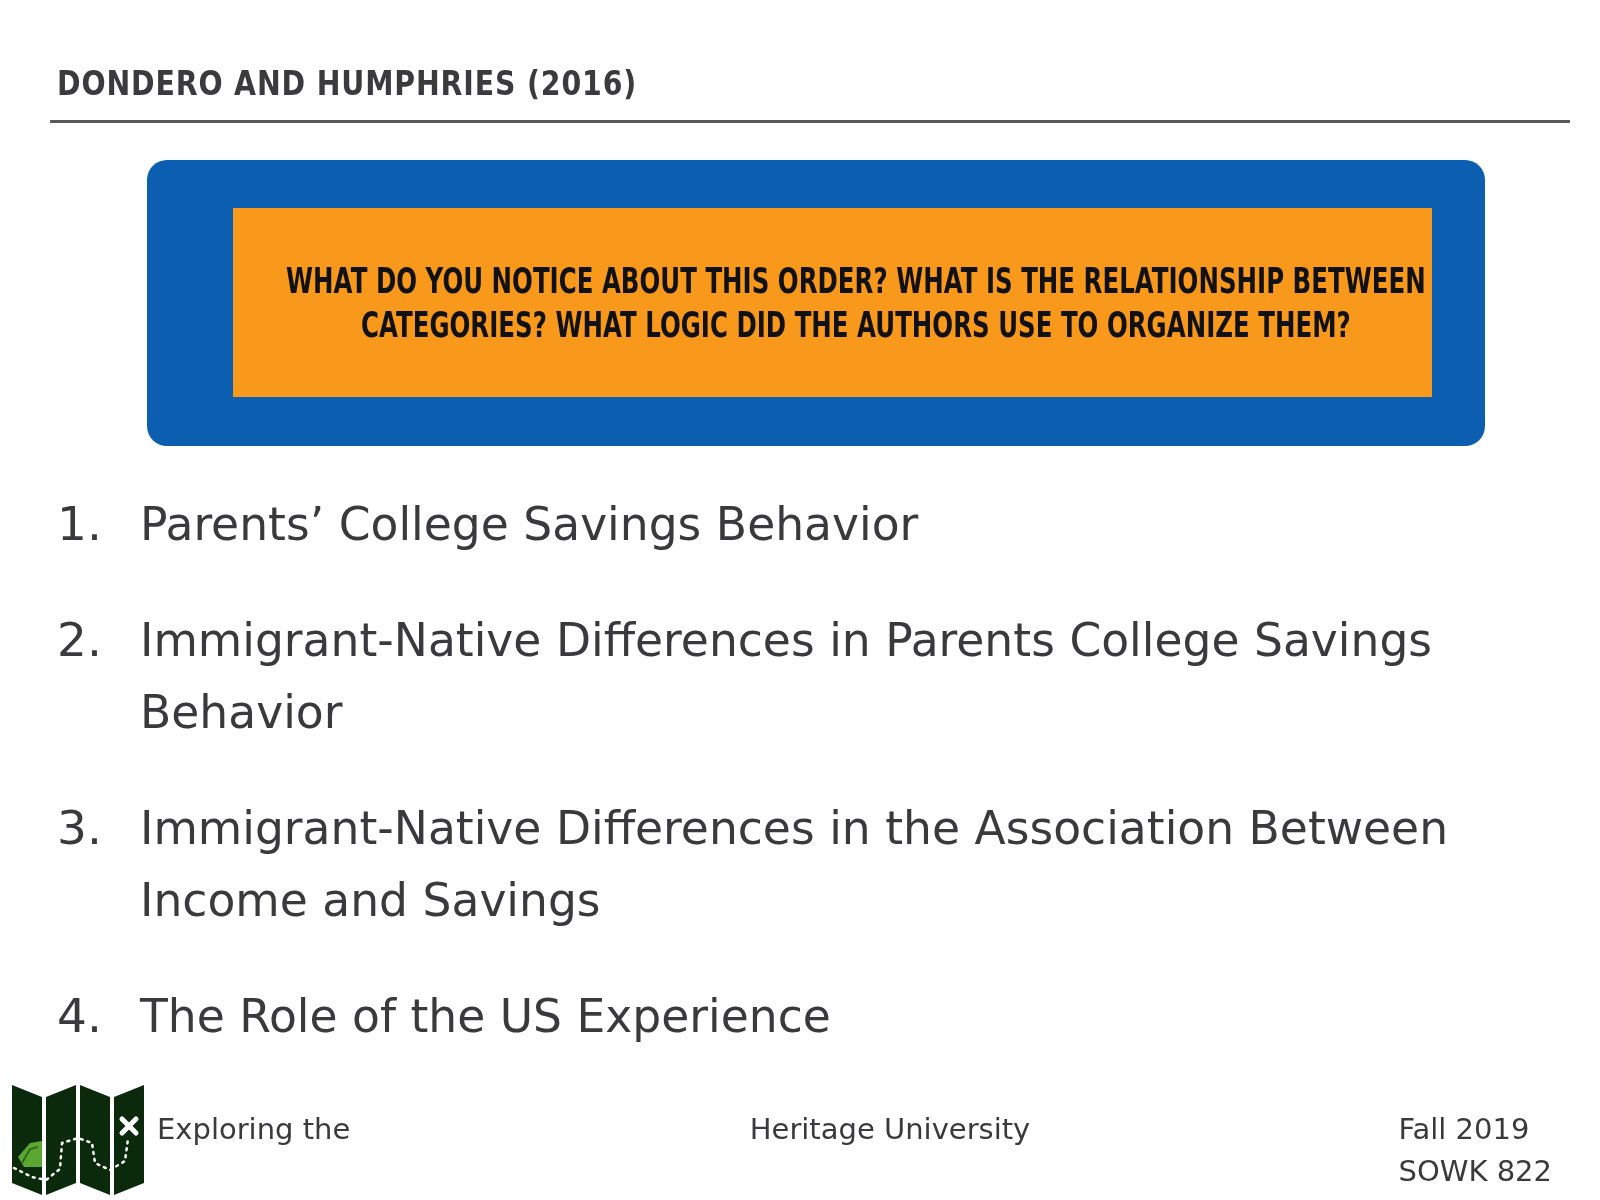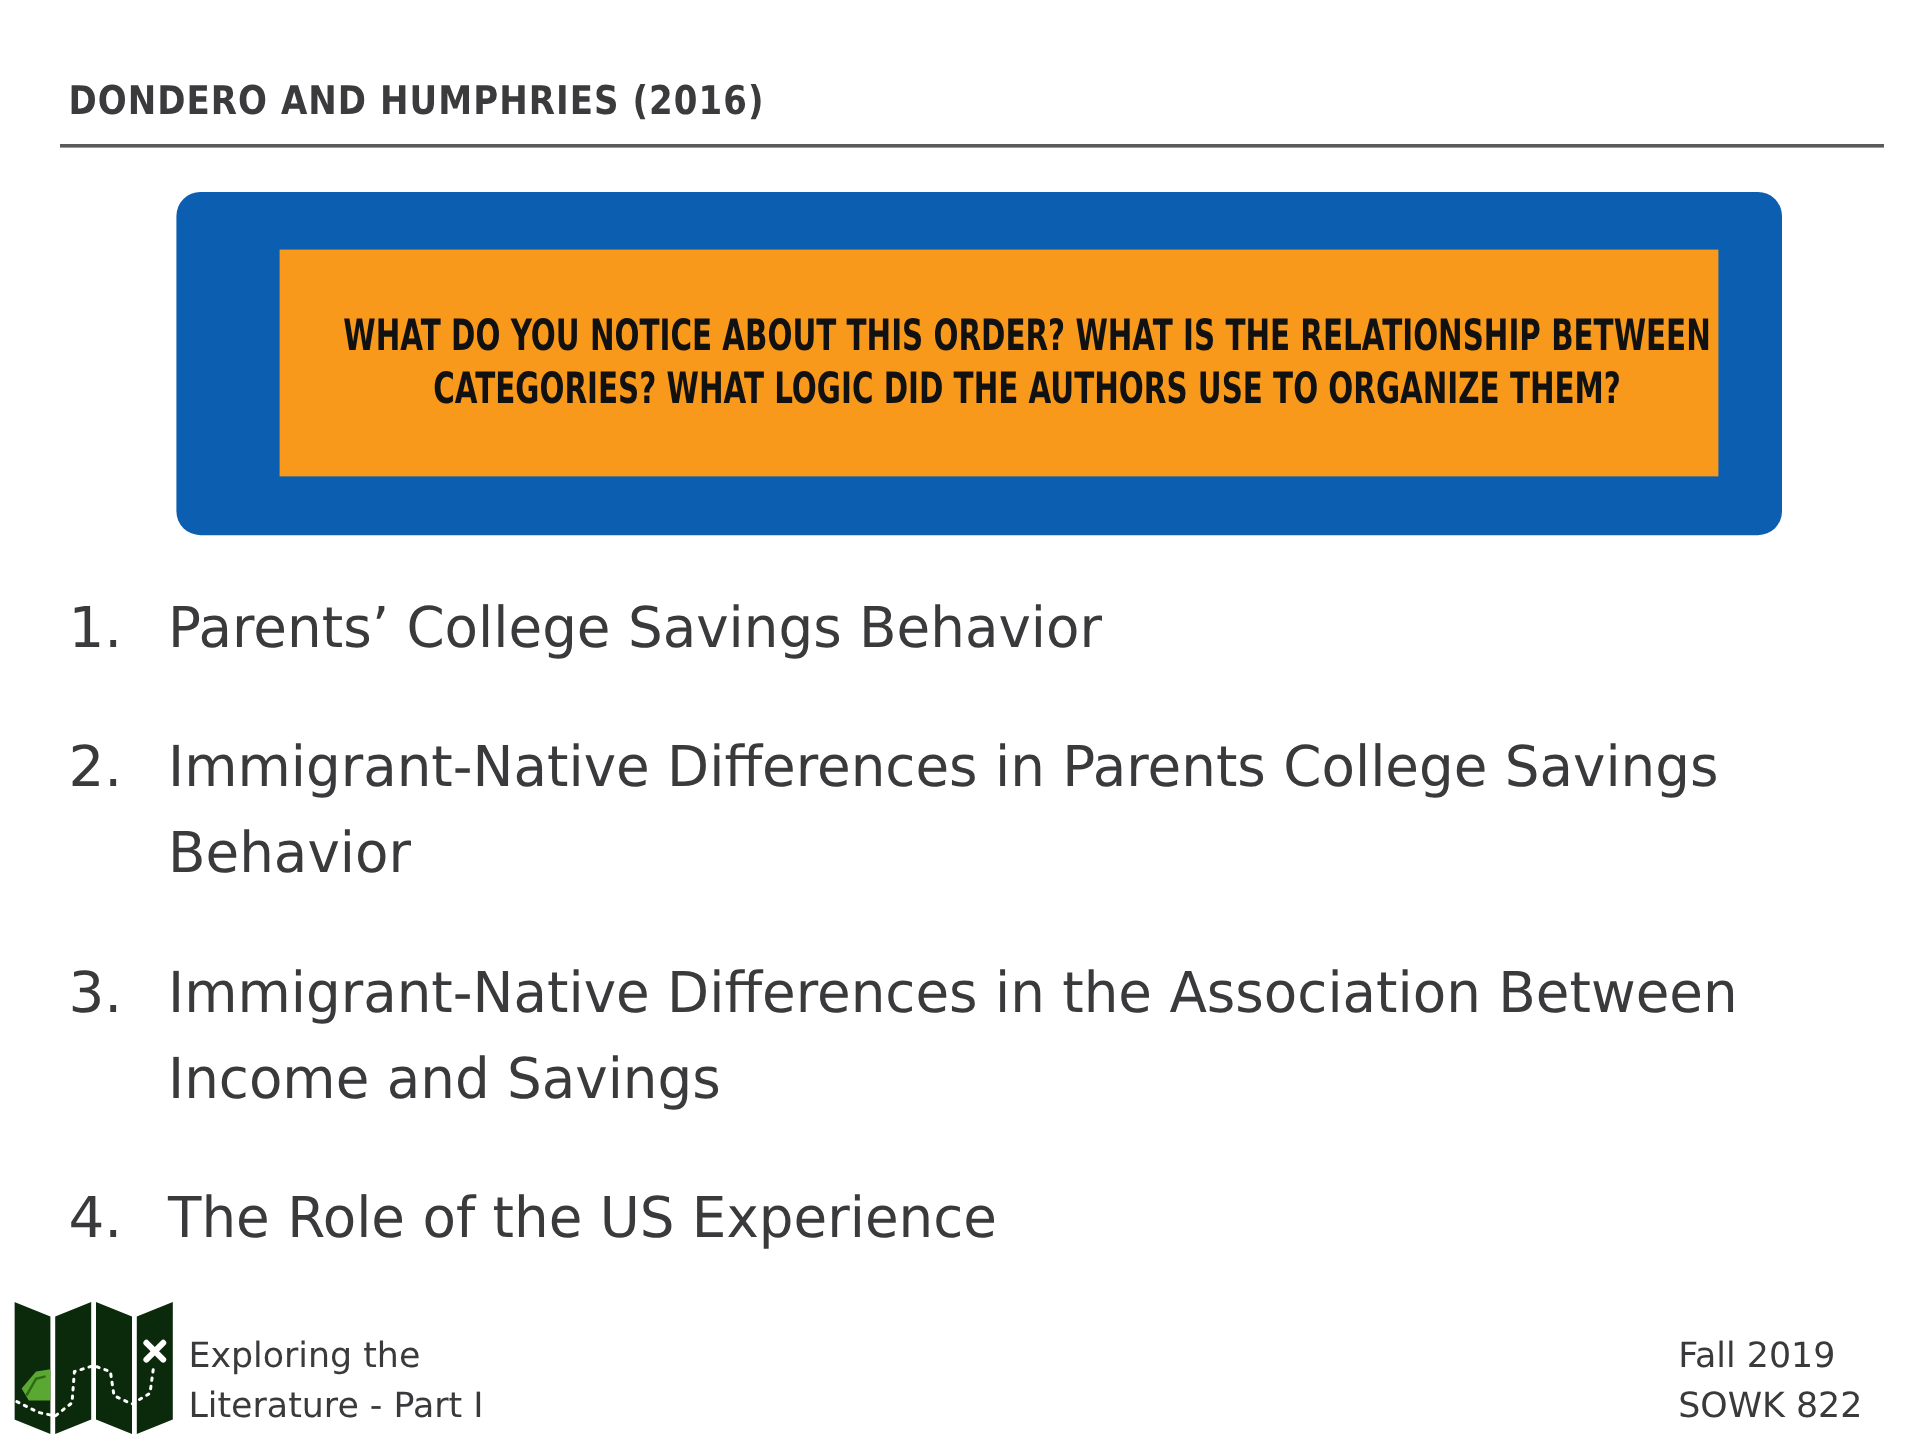--- a/index.html
+++ b/index.html
@@ -177,22 +177,22 @@
 
     <polyline points="2,93 20,102 34,105 48,94 50,68 66,63 80,68 83,88 98,95 113,86 116,64" fill="none" stroke="#ffffff" stroke-width="2.5" stroke-dasharray="2,5" stroke-linecap="round"></polyline>
 
     <line x1="110" y1="44" x2="124" y2="58" stroke="#ffffff" stroke-width="5" stroke-linecap="round"></line>
     <line x1="124" y1="44" x2="110" y2="58" stroke="#ffffff" stroke-width="5" stroke-linecap="round"></line>
   </svg>
 </div>
 
 <div class="footer-left">
   <span>Exploring the</span>
-  <span>Literature - Part I</span>
 </div>
 
 <div class="footer-center">
+  <span>Heritage University</span>
 </div>
 
 <div class="footer-right">
   <span>Fall 2019</span>
   <span>SOWK 822</span>
 </div>
 
 </body></html>

